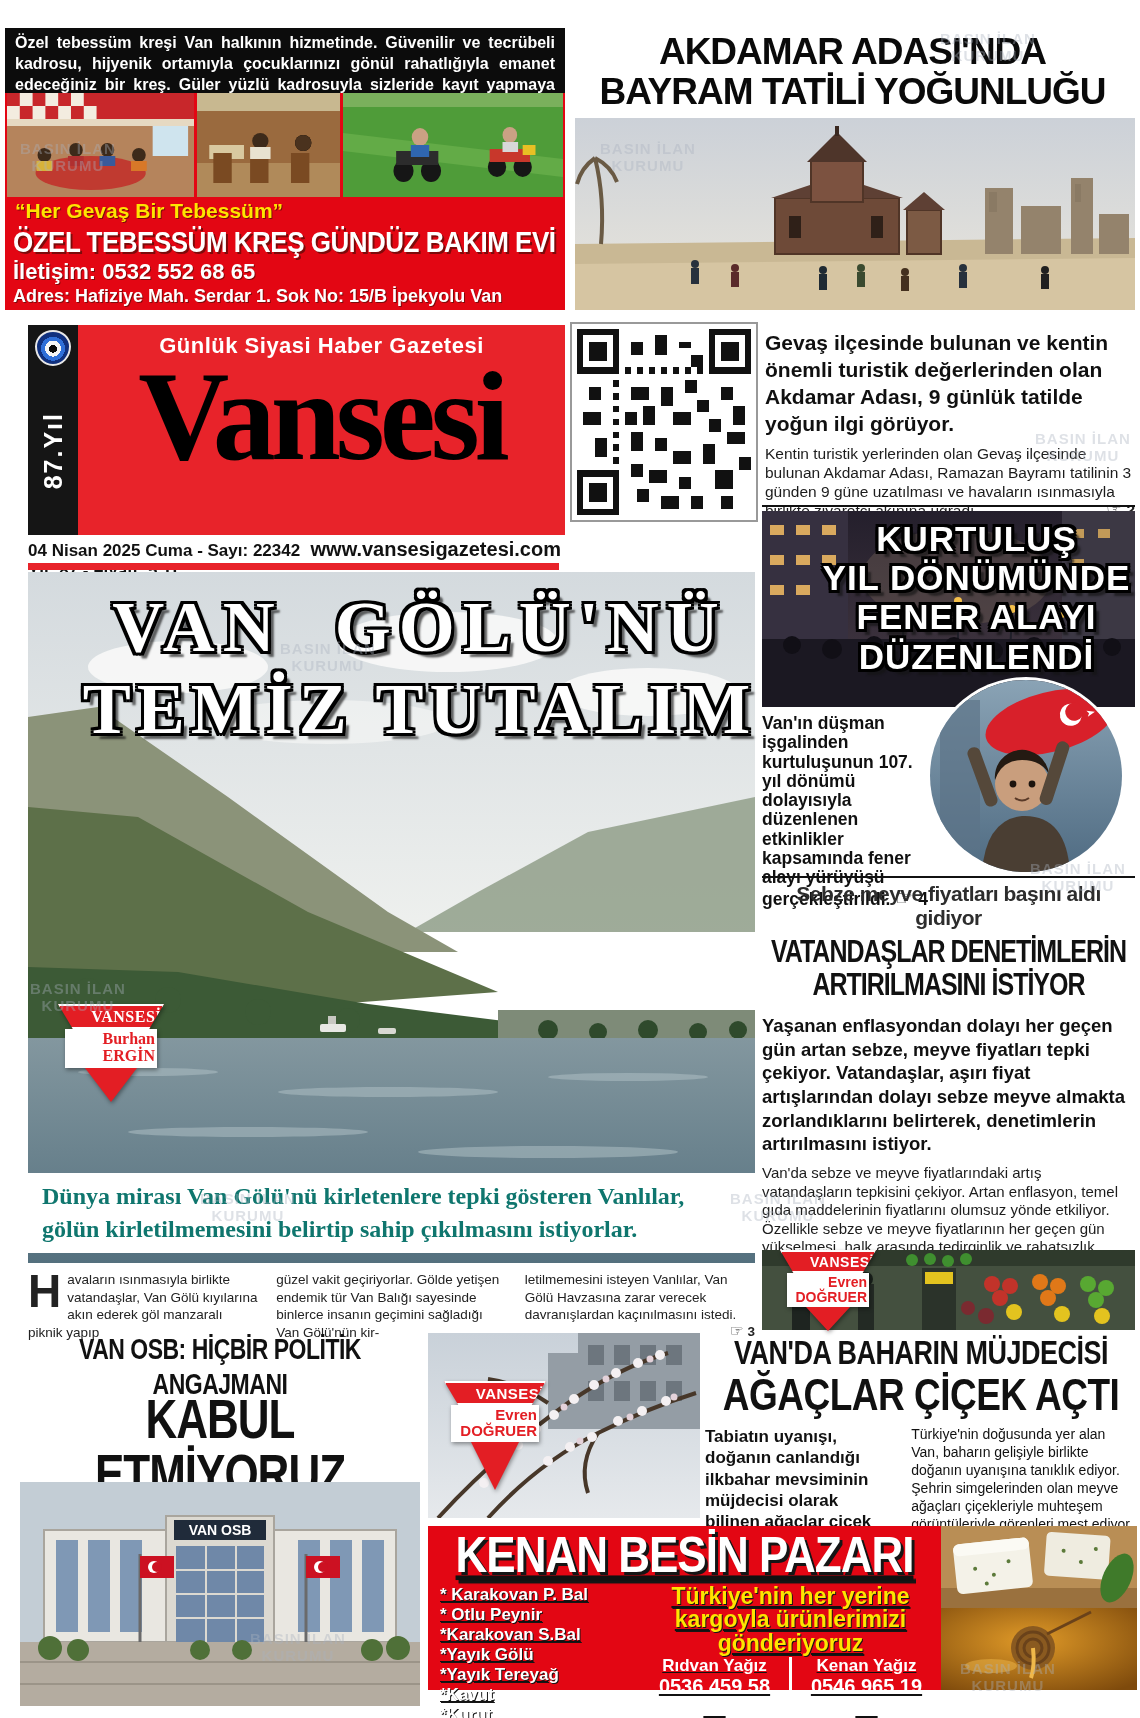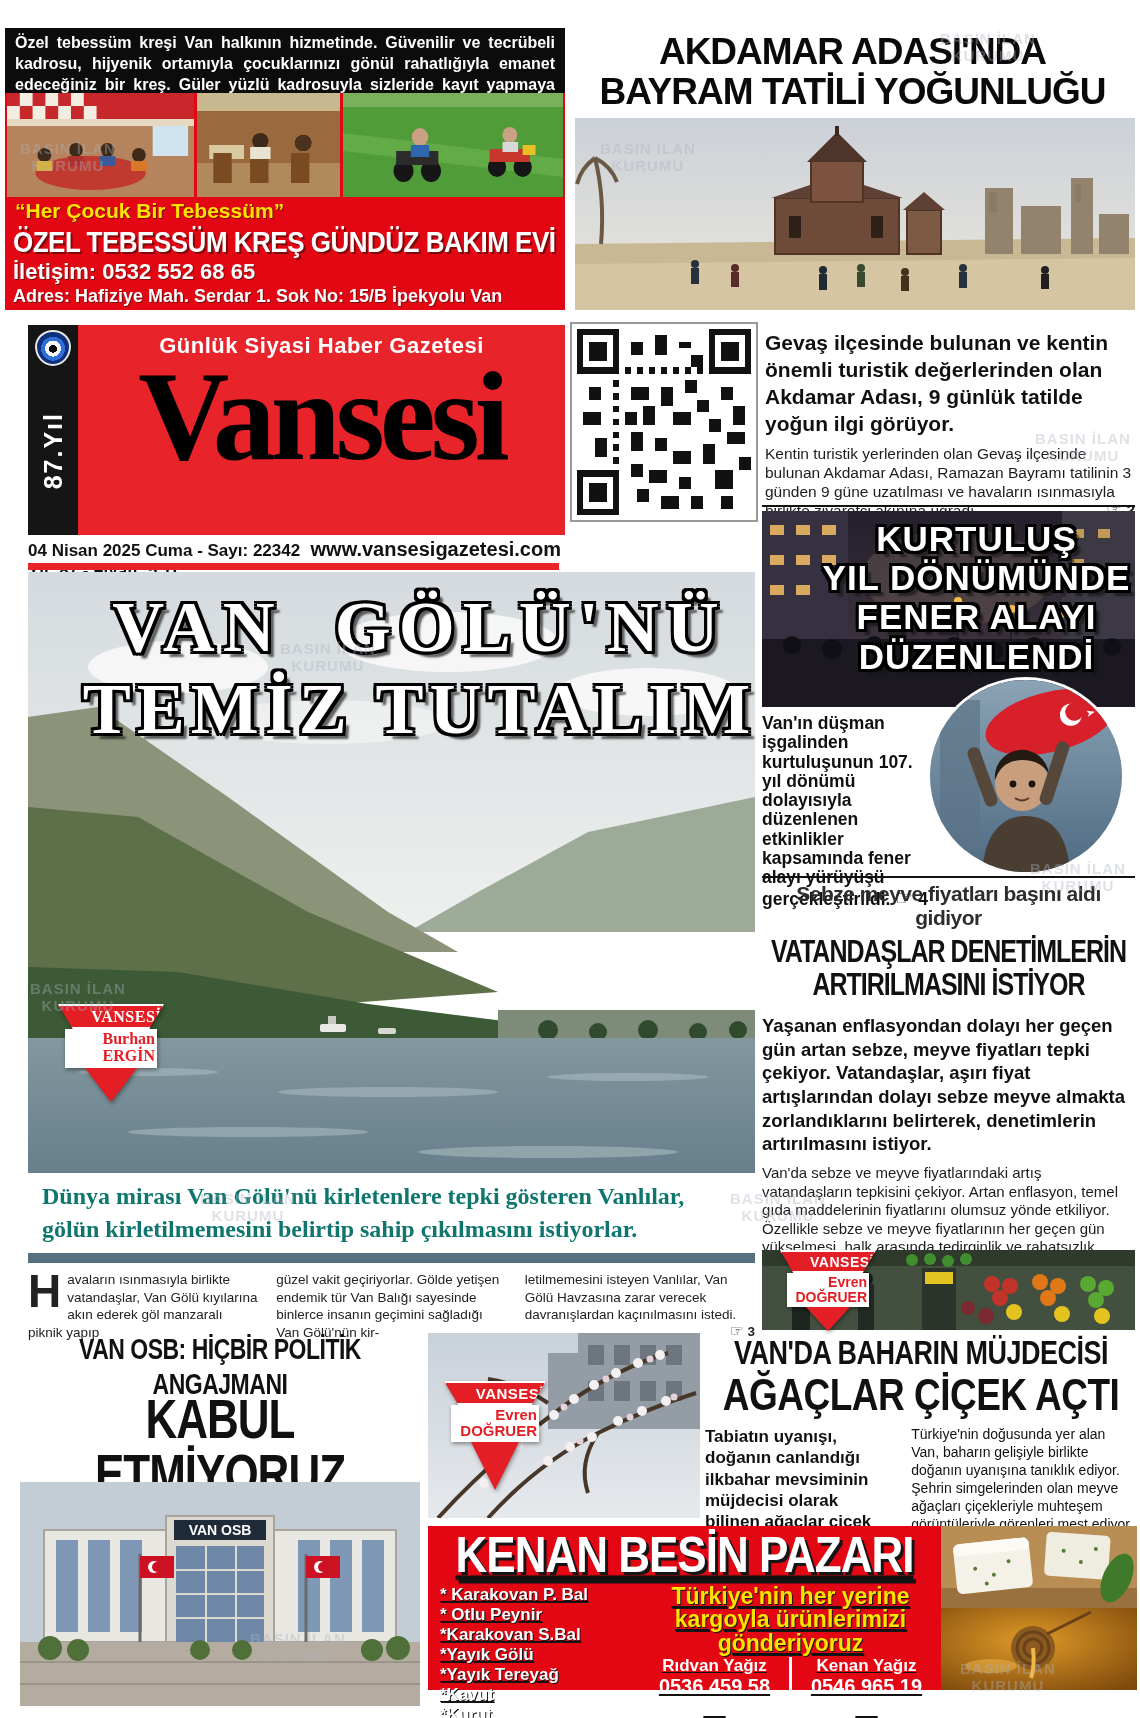--- a/index.html
+++ b/index.html
@@ -184,21 +184,21 @@
             <circle cx="168" cy="74" r="10" fill="#161616"></circle>
               <circle cx="196" cy="74" r="10" fill="#161616"></circle>
             <rect x="160" y="56" width="44" height="13" fill="#c8372b"></rect>
             <rect x="196" y="52" width="14" height="10" fill="#e8c024"></rect>
             <circle cx="182" cy="42" r="8" fill="#caa184"></circle>
             <rect x="174" y="49" width="17" height="10" fill="#d8d8d8"></rect>
           </g>
         </svg>
       </div>
     </div>
-    <div class="kres-slogan">“Her Çocuk Bir Tebessüm”</div>
+    <div class="kres-slogan">“Her Gevaş Bir Tebessüm”</div>
     <div class="kres-title">ÖZEL TEBESSÜM KREŞ GÜNDÜZ BAKIM EVİ</div>
     <div class="kres-contact">İletişim: 0532 552 68 65</div>
     <div class="kres-address">Adres: Hafiziye Mah. Serdar 1. Sok No: 15/B İpekyolu Van</div>
   </div>
 
   <div class="abs black-head preline" style="left:570px;top:32px;width:565px;font-size:37px;line-height:1.08;letter-spacing:-1px;">AKDAMAR ADASI'NDA
 BAYRAM TATİLİ YOĞUNLUĞU</div>
   <div class="abs" style="left:575px;top:118px;width:560px;height:192px;">
     <svg viewBox="0 0 560 192" width="100%" height="100%" preserveAspectRatio="none">
       <defs>

